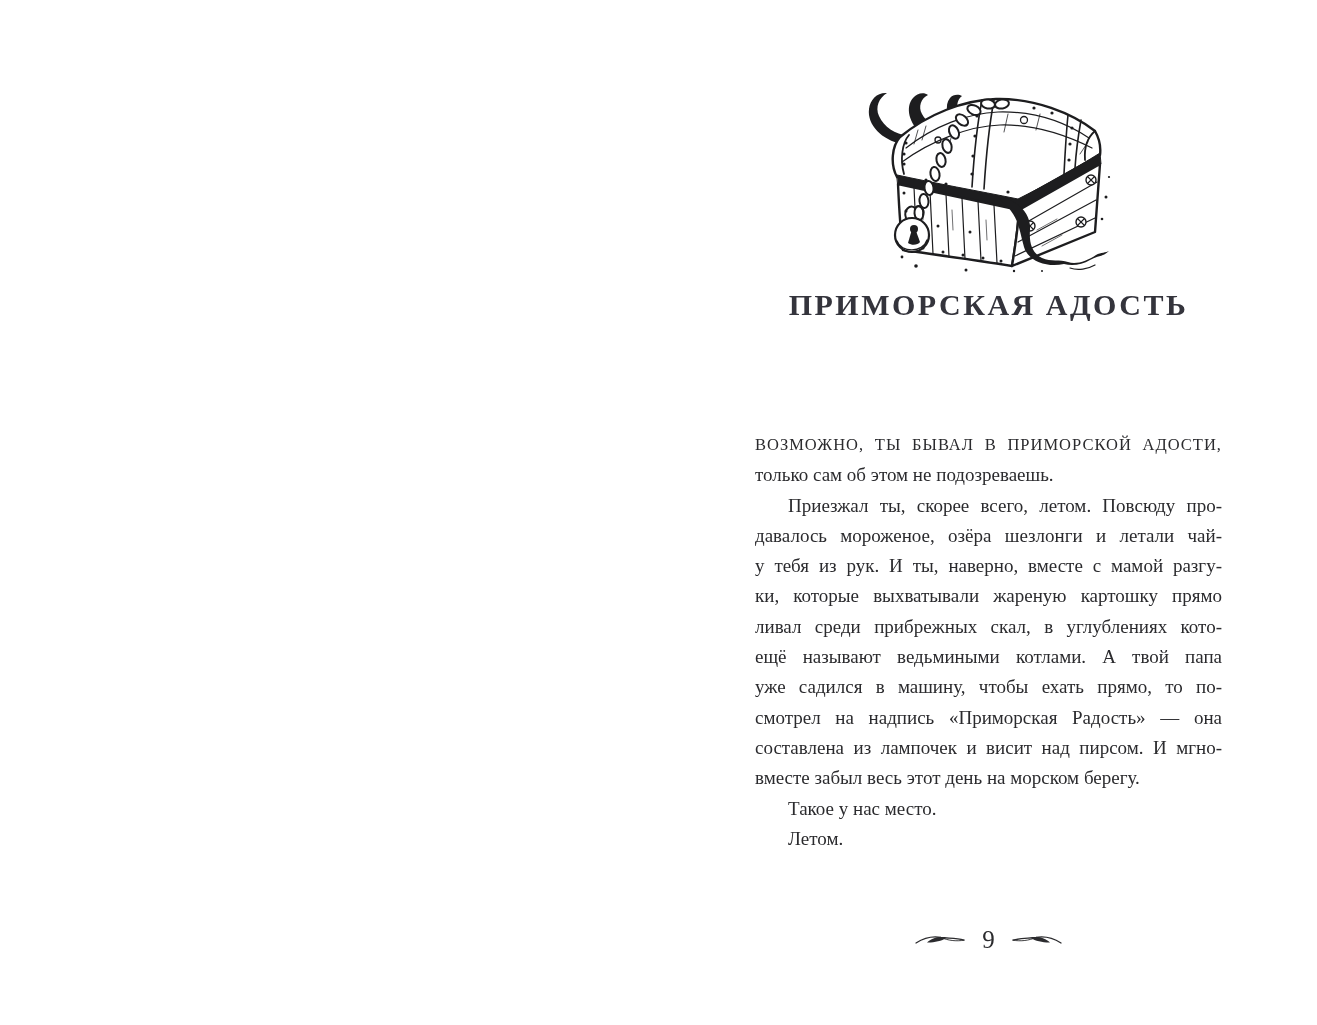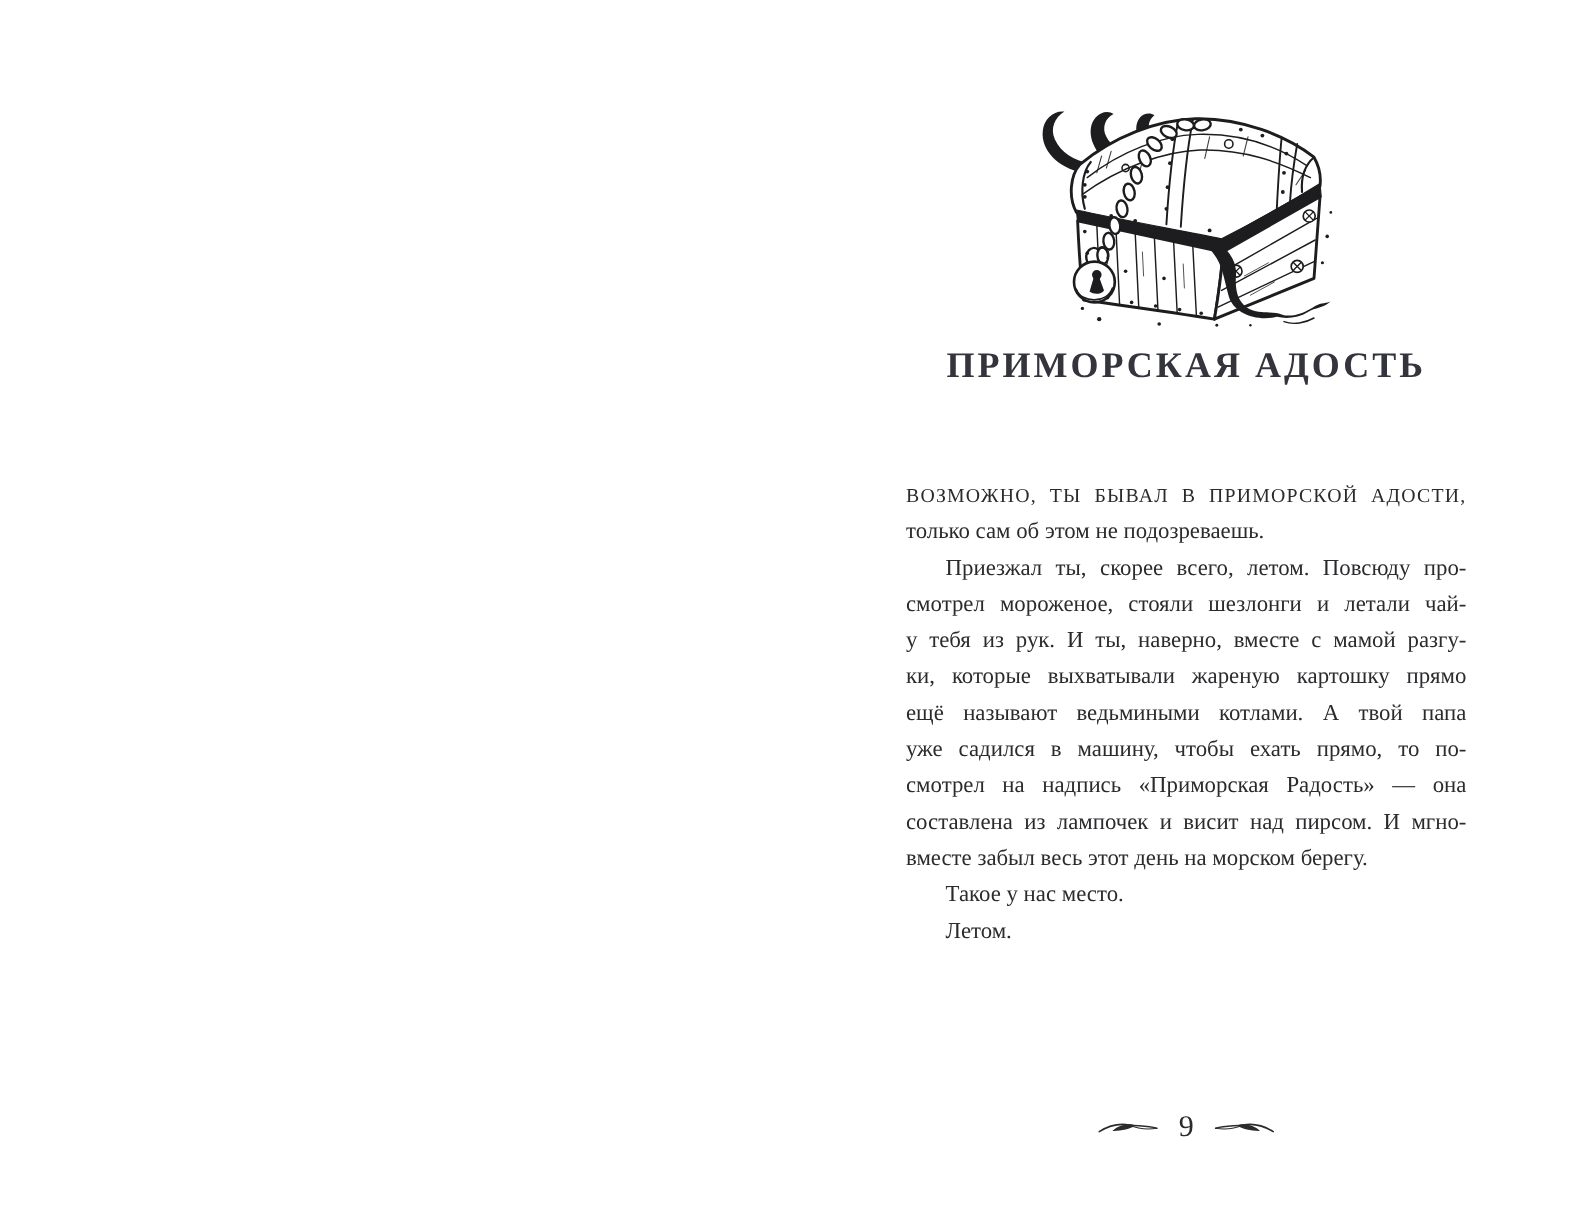--- a/index.html
+++ b/index.html
@@ -22,21 +22,21 @@
     position:absolute;left:862px;top:80px;width:256px;height:194px;
   }
   .chapter-title{
     position:absolute;left:755px;top:286px;width:467px;
     text-align:center;
     font-size:30px;line-height:38px;
     letter-spacing:2.5px;
     color:var(--title);
   }
   .body-text{
-    position:absolute;left:755px;top:398px;width:467px;
+    position:absolute;left:755px;top:430px;width:467px;
     font-size:19px;line-height:30.3px;
     color:var(--text);
   }
   .line{
     text-align:justify;
     text-align-last:justify;
     white-space:normal;
   }
   .line.caps{
     font-size:16.5px;
@@ -218,23 +218,24 @@
       </g>
     </g>
   </svg>
 
   <h1 class="chapter-title">ПРИМОРСКАЯ АДОСТЬ</h1>
 
   <div class="body-text">
     <div class="line caps">ВОЗМОЖНО, ТЫ БЫВАЛ В ПРИМОРСКОЙ АДОСТИ,</div>
     <div class="line last">только сам об этом не подозреваешь.</div>
     <div class="line indent">Приезжал ты, скорее всего, летом. Повсюду про-</div>
-    <div class="line">смотрел мороженое, стояли шезлонги и летали чай-</div>
+    <div class="line">давалось мороженое, озёра шезлонги и летали чай-</div>
     <div class="line">у тебя из рук. И ты, наверно, вместе с мамой разгу-</div>
     <div class="line">ки, которые выхватывали жареную картошку прямо</div>
+    <div class="line">ливал среди прибрежных скал, в углублениях кото-</div>
     <div class="line">ещё называют ведьмиными котлами. А твой папа</div>
     <div class="line">уже садился в машину, чтобы ехать прямо, то по-</div>
     <div class="line">смотрел на надпись «Приморская Радость» — она</div>
     <div class="line">составлена из лампочек и висит над пирсом. И мгно-</div>
     <div class="line last">вместе забыл весь этот день на морском берегу.</div>
     <div class="line indent last">Такое у нас место.</div>
     <div class="line indent last">Летом.</div>
   </div>
 
   <div class="footer">

